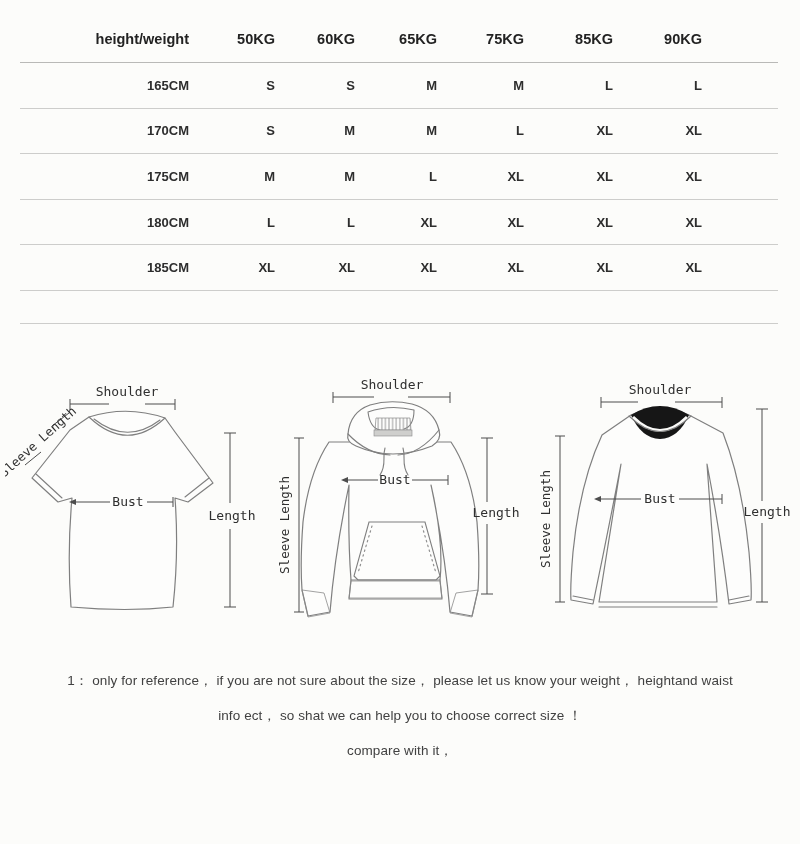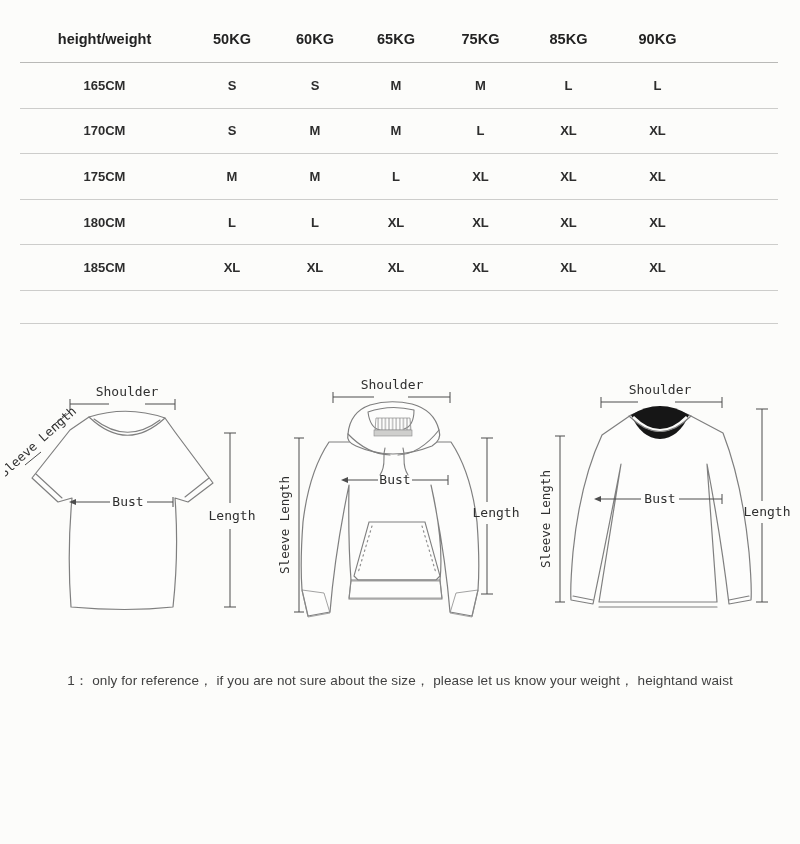--- a/index.html
+++ b/index.html
@@ -11,21 +11,21 @@
   }
   
   .size-table{position:absolute;left:20px;top:16px;width:758px;}
   .trow{
     display:grid;
     grid-template-columns:169px 86px 80px 82px 87px 89px 89px;
     align-items:center;
     height:44.6px;
     border-bottom:1px solid #cdcdcb;
   }
-  .trow span{display:block;text-align:center;font-weight:bold;font-size:13px;color:#2d2d2d;}
+  .trow span{display:block;text-align:right;font-weight:bold;font-size:13px;color:#2d2d2d;}
   .trow.head{height:46px;border-bottom-color:#b9b9b7;}
   .trow.head span{font-size:14.5px;color:#222;}
   .trow.empty{height:32px;}
   
   .fig{position:absolute;top:352px;}
   #fig-tshirt{left:5px;}
   #fig-hoodie{left:272px;}
   #fig-longsleeve{left:533px;}
   .garment{fill:#fdfdfc;stroke:#7f7f7f;stroke-width:1.2;stroke-linejoin:round;stroke-linecap:round;}
   .sketch{fill:none;stroke:#7f7f7f;stroke-width:1.1;stroke-linecap:round;}
@@ -195,13 +195,15 @@
   <path class="dim" d="M67,147 H108 M146,147 H189 M189,142 V152"></path>
   <polygon class="dim-arrow" points="61,147 68,144 68,150"></polygon>
   <text class="dim-label" x="127" y="151">Bust</text>
 
   <path class="dim" d="M229,57 V149 M229,171 V250 M223,57 H235 M223,250 H235"></path>
   <text class="dim-label" x="234" y="164">Length</text>
 </svg>
 
 <div class="notes">
   <div>1： only for reference， if you are not sure about the size， please let us know your weight， heightand waist</div>
+  <div>info ect， so shat we can help you to choose correct size ！</div>
+  <div>compare with it，</div>
 </div>
 
 </body></html>

